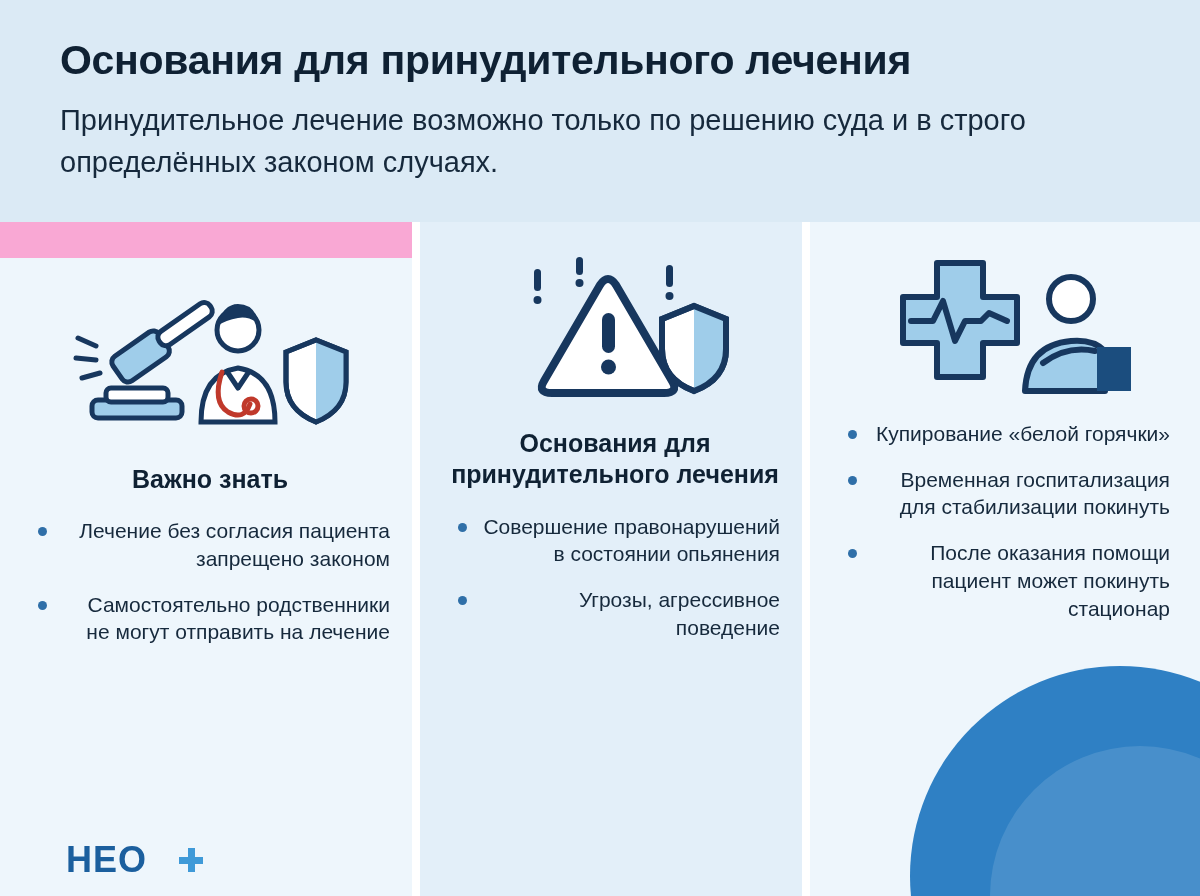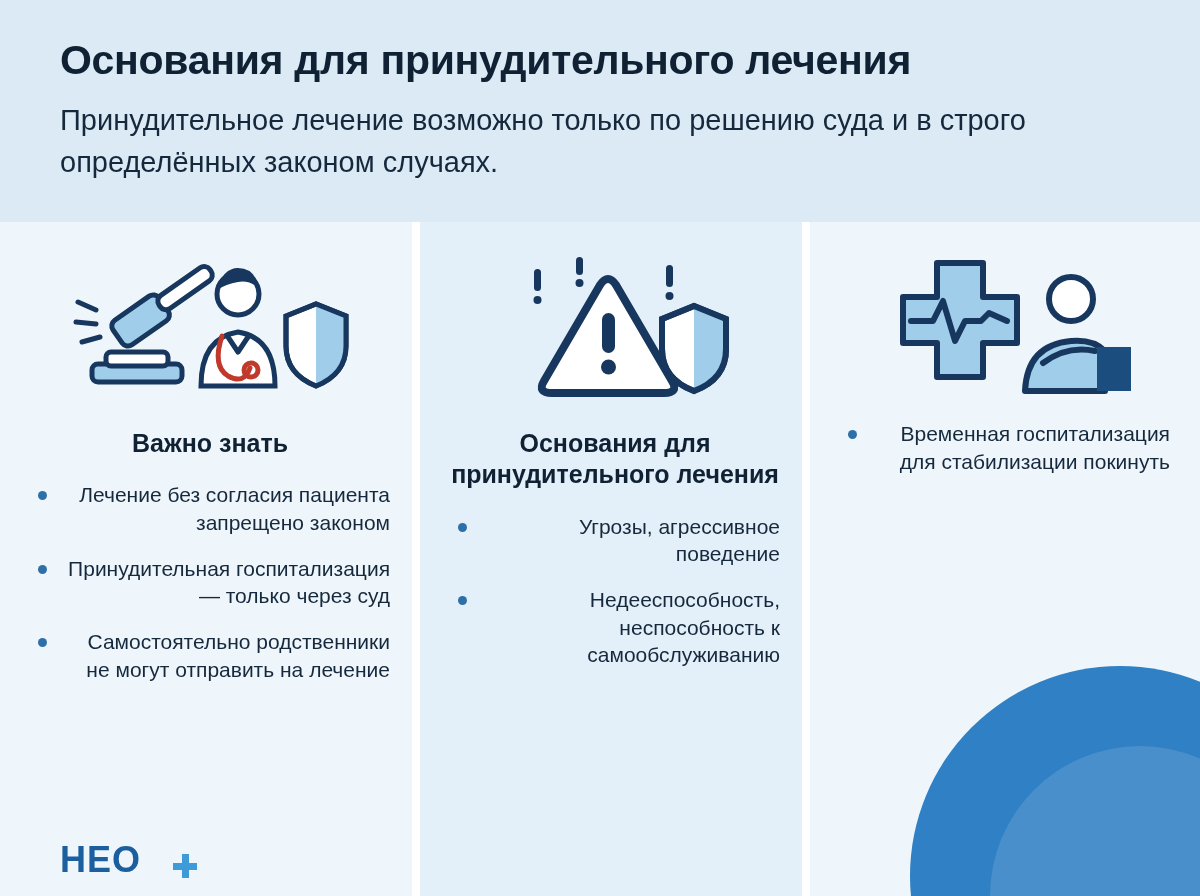--- a/index.html
+++ b/index.html
@@ -77,21 +77,21 @@
     top: 222px;
     width: 1200px;
     height: 674px;
     display: flex;
   }
   .col {
     position: relative;
     box-sizing: border-box;
     padding: 28px 30px 0 30px;
   }
-  .col-1 { width: 420px; background: #eef6fc; }
+  .col-1 { width: 420px; background: #eef6fc; margin-top: 36px; }
   .col-2 { width: 390px; background: #e3eff9; }
   .col-3 { width: 390px; background: #eef6fc; }
   .col-sep {
     position: absolute;
     top: 0;
     width: 8px;
     height: 674px;
     background: #ffffff;
   }
 
@@ -130,24 +130,24 @@
     top: 10px;
     width: 9px;
     height: 9px;
     border-radius: 50%;
     background: #2f6fa8;
   }
 
   
   .logo {
     position: absolute;
-    left: 60px;
+    left: 66px;
     bottom: 18px;
     display: flex;
-    align-items: flex-end;
+    align-items: center;
     gap: 28px;
   }
   .logo-text {
     font-size: 36px;
     font-weight: bold;
     color: #1b5f9e;
     letter-spacing: 1px;
     line-height: 1;
   }
   .logo-plus {
@@ -208,21 +208,20 @@
           <circle cx="181" cy="110" r="7" fill="none" stroke="#c0392b" stroke-width="5"></circle>
 
           <path d="M216 56 l30 -12 l30 12 v30 q0 28 -30 40 q-30 -12 -30 -40 z" fill="#ffffff" stroke="#17375e" stroke-width="5"></path>
           <path d="M246 44 l30 12 v30 q0 28 -30 40 z" fill="#9fcdea"></path>
           <path d="M216 56 l30 -12 l30 12 v30 q0 28 -30 40 q-30 -12 -30 -40 z" fill="none" stroke="#17375e" stroke-width="5"></path>
         </svg>
       </div>
       <div class="col-title">Важно знать</div>
       <ul class="bullets">
         <li>Лечение без согласия пациента запрещено законом</li>
-        <li>Принудительная госпитализация — только через суд</li>
         <li>Самостоятельно родственники не могут отправить на лечение</li>
       </ul>
     </div>
 
     <div class="col col-2">
       <div class="icon-wrap">
         <svg width="250" height="160" viewBox="0 0 250 160" xmlns="http://www.w3.org/2000/svg">
 
           <g fill="#17375e">
             <rect x="44" y="14" width="7" height="22" rx="3.5"></rect>
@@ -237,43 +236,45 @@
           <rect x="112" y="58" width="13" height="40" rx="6.5" fill="#17375e"></rect>
           <circle cx="118.5" cy="112" r="7.5" fill="#17375e"></circle>
 
           <path d="M172 64 l32 -13 l32 13 v30 q0 30 -32 42 q-32 -12 -32 -42 z" fill="#ffffff" stroke="#17375e" stroke-width="6"></path>
           <path d="M204 51 l32 13 v30 q0 30 -32 42 z" fill="#9fcdea"></path>
           <path d="M172 64 l32 -13 l32 13 v30 q0 30 -32 42 q-32 -12 -32 -42 z" fill="none" stroke="#17375e" stroke-width="6"></path>
         </svg>
       </div>
       <div class="col-title">Основания для принудительного лечения</div>
       <ul class="bullets">
+        <li>Совершение правонарушений в состоянии опьянения</li>
         <li>Угрозы, агрессивное поведение</li>
-        <li>Недееспособность, неспособность к самообслуживанию</li>
       </ul>
     </div>
 
     <div class="col col-3">
       <div class="icon-wrap">
         <svg width="260" height="160" viewBox="0 0 260 160" xmlns="http://www.w3.org/2000/svg">
 
           <path d="M62 8 h46 v34 h34 v46 h-34 v34 h-46 v-34 h-34 v-46 h34 z" fill="#9fcdea" stroke="#17375e" stroke-width="6" stroke-linejoin="round"></path>
           <polyline points="36,66 58,66 68,46 80,86 90,66 106,66 114,58 132,66" fill="none" stroke="#17375e" stroke-width="6" stroke-linecap="round" stroke-linejoin="round"></polyline>
 
           <circle cx="196" cy="44" r="22" fill="#ffffff" stroke="#17375e" stroke-width="6"></circle>
 
           <path d="M150 136 q2 -46 46 -50 q22 -2 34 10 v40 z" fill="#9fcdea" stroke="#17375e" stroke-width="6" stroke-linejoin="round"></path>
 
           <path d="M168 108 q24 -18 52 -12" fill="none" stroke="#17375e" stroke-width="6" stroke-linecap="round"></path>
 
           <rect x="222" y="92" width="34" height="44" fill="#1b4d7e"></rect>
         </svg>
       </div>
       <ul class="bullets">
+        <li>Купирование «белой горячки»</li>
         <li>Временная госпитализация для стабилизации покинуть</li>
+        <li>После оказания помощи пациент может покинуть стационар</li>
       </ul>
     </div>
 
     <div class="col-sep" style="left:412px"></div>
     <div class="col-sep" style="left:802px"></div>
   </div>
 
   <div class="corner-circle"></div>
   <div class="corner-circle-inner"></div>
 

